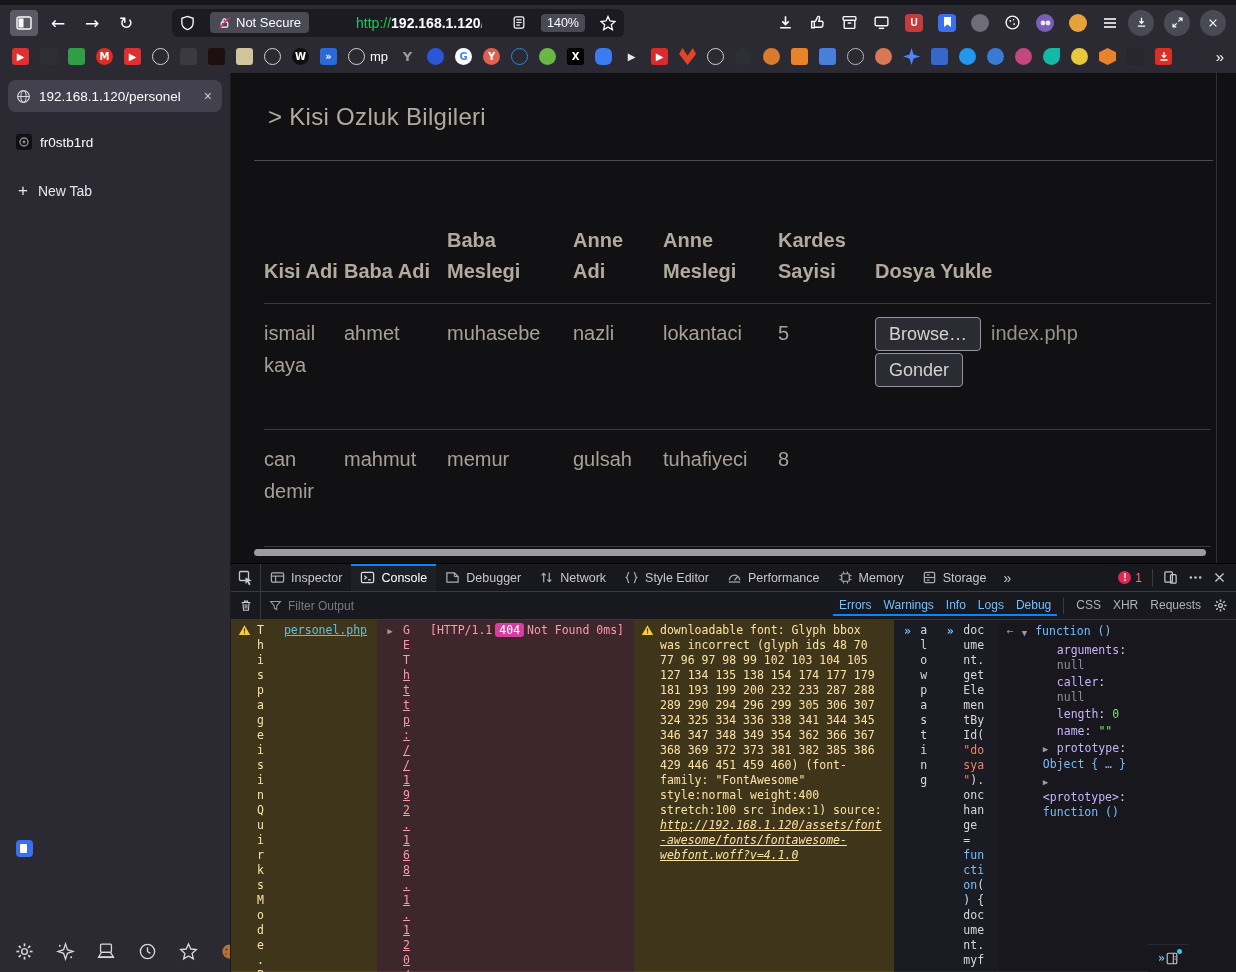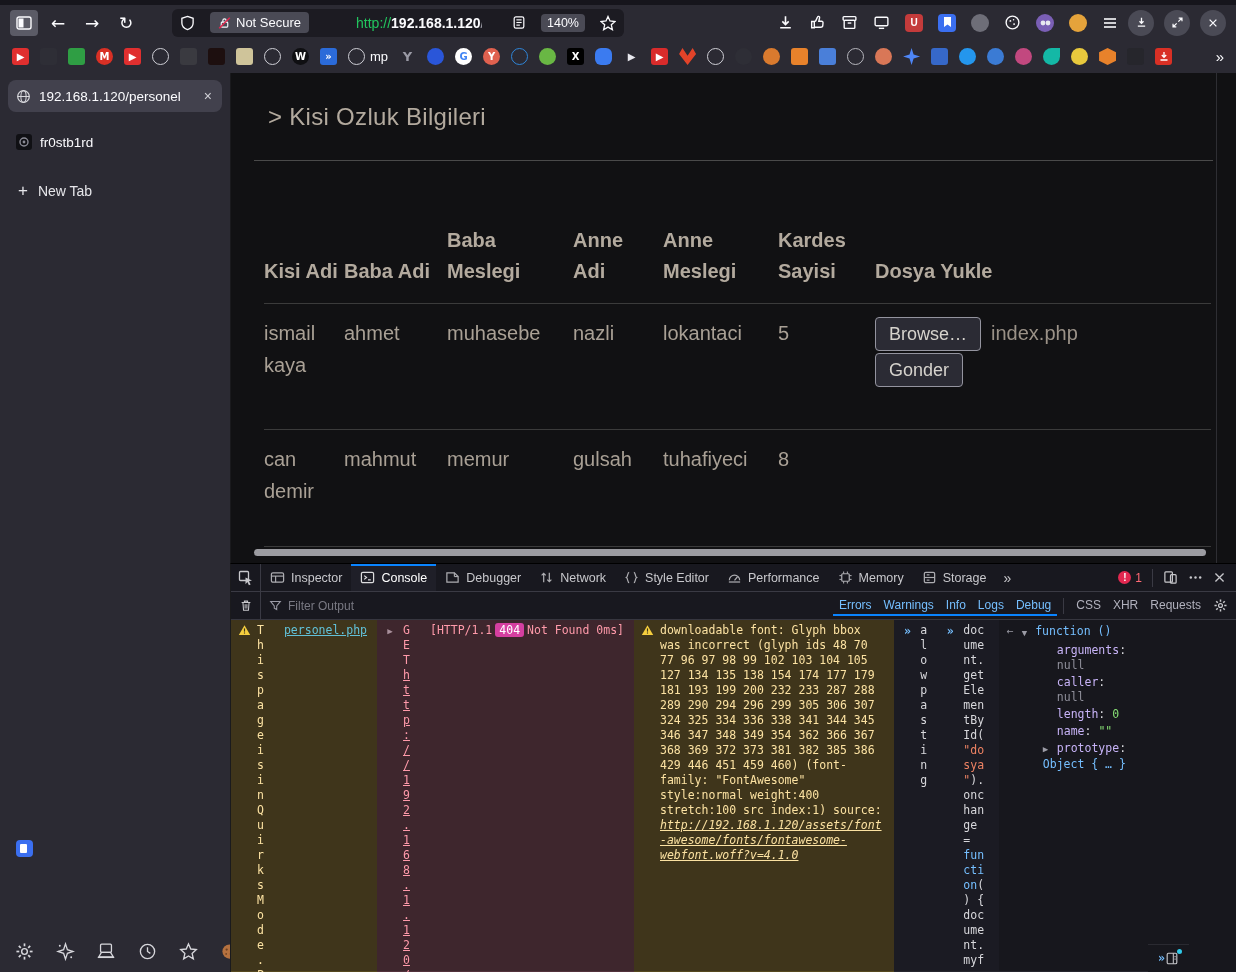--- a/index.html
+++ b/index.html
@@ -690,20 +690,21 @@
       <div class="fn-head">
         <span class="fn-arrow">←</span>
         <span class="fn-caret">▼</span>
         <span class="fn-name">function ()</span>
       </div>
       <div class="fn-prop"><span class="pk">arguments</span><span class="pc">: </span><span class="pv-null">null</span></div>
       <div class="fn-prop"><span class="pk">caller</span><span class="pc">: </span><span class="pv-null">null</span></div>
       <div class="fn-prop"><span class="pk">length</span><span class="pc">: </span><span class="pv-num">0</span></div>
       <div class="fn-prop"><span class="pk">name</span><span class="pc">: </span><span class="pv-str">""</span></div>
       <div class="fn-prop haskid"><span class="tri">▶</span><span class="pk">prototype</span><span class="pc">: </span><span class="pv-obj">Object { … }</span></div>
+      <div class="fn-prop haskid"><span class="tri">▶</span><span class="pk">&lt;prototype&gt;</span><span class="pc">: </span><span class="pv-fn">function ()</span></div>
     </div>
 
     <div class="dt-input">
       <span class="prompt">»</span>
       <span class="ibox"></span>
       <span class="split-ico">
         <svg width="14" height="15" viewBox="0 0 16 16">
             <rect x="2.5" y="2" width="11" height="12" rx="1.5" fill="none" stroke="#c8c8cc" stroke-width="1.3"></rect>
             <line x1="9.5" y1="2" x2="9.5" y2="14" stroke="#c8c8cc" stroke-width="1.2"></line>
             <line x1="11.5" y1="5" x2="11.5" y2="6.5" stroke="#c8c8cc" stroke-width="1.2"></line>

